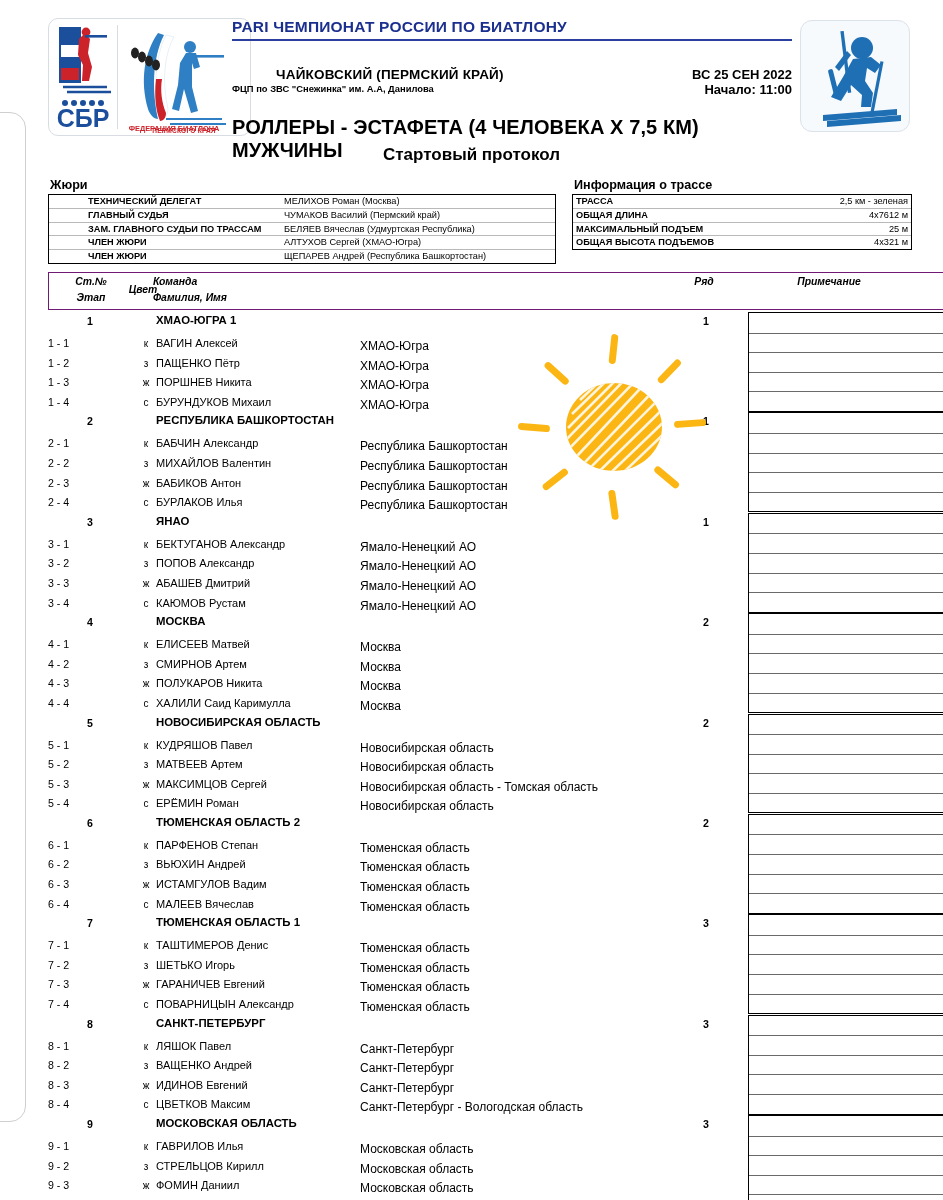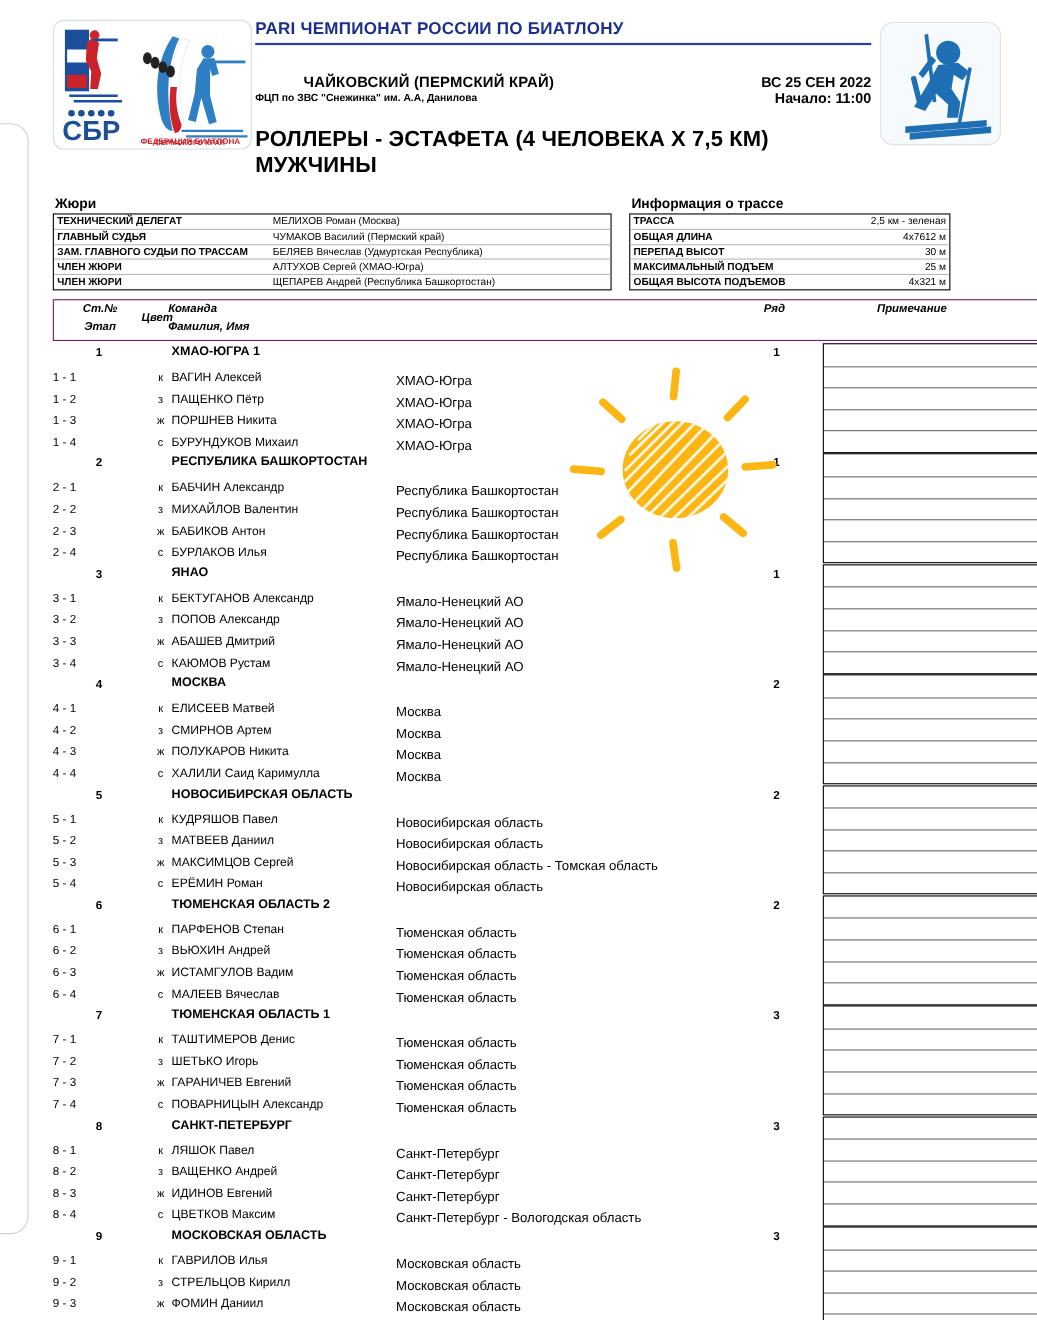--- a/index.html
+++ b/index.html
@@ -19,21 +19,21 @@
   .scan-edge {
     position:absolute; left:-26px; top:112px;
     width:52px; height:1010px;
     border:1px solid #cfcfcf; border-radius:16px;
     background:transparent;
   }
 
   
   .header { position:absolute; left:0; top:0; width:943px; height:150px; }
 
-  .logos { position:absolute; left:48px; top:18px; width:181px; height:118px;
+  .logos { position:absolute; left:48px; top:18px; width:203px; height:118px;
            border:1px solid #d8dde3; border-radius:10px; background:#fff;
            display:flex; }
   .logo-sbr { width:68px; height:100%; position:relative; }
   .logo-div { width:1px; background:#d8dde3; margin:6px 0; }
   .logo-perm { flex:1; position:relative; }
 
   .head-right { position:absolute; left:232px; top:18px; width:560px; }
   .event-title {
     color:#1b2f8f; font-weight:bold; font-size:15.5px; letter-spacing:.2px;
     padding-bottom:3px;
@@ -50,27 +50,27 @@
   .race-title { font-size:20px; font-weight:bold; letter-spacing:.1px; margin-top:3px; }
 
   .icon-box { position:absolute; left:800px; top:20px; width:110px; height:112px;
               border:1px solid #dbe2ea; border-radius:12px; background:#f7fafc; }
 
   .doc-title { position:absolute; left:0; top:145px; width:943px;
                text-align:center; font-size:17px; font-weight:bold; }
 
   
   .panel-jury  { position:absolute; left:48px;  top:178px; width:508px; }
-  .panel-track { position:absolute; left:572px; top:178px; width:292px; }
+  .panel-track { position:absolute; left:572px; top:178px; width:340px; }
   .panel-head { font-size:12.6px; font-weight:bold; padding:0 0 2px 2px; }
   .panel-box  { border:1px solid #000; border-top:1.6px solid #000; }
   .panel-row  { display:flex; font-size:9.2px; line-height:10.6px; padding:1.1px 3px; }
   .panel-row + .panel-row { border-top:1px solid #b9b9b9; }
   .panel-k { font-weight:bold; text-transform:uppercase; }
-  .panel-jury .panel-k { width:196px; flex:0 0 196px; }
+  .panel-jury .panel-k { width:196px; flex:0 0 196px;margin-left:36px; }
   .panel-jury .panel-v { flex:1; }
   .panel-track .panel-k { flex:1; }
   .panel-track .panel-v { text-align:right; }
 
   
   .tbl-head { position:absolute; left:48px; top:272px; width:943px; height:38px;
               border:1px solid #701a75;font-style:italic; }
   .th { position:absolute; font-size:10.4px; font-weight:bold; }
   .th-start  { left:14px;  top:3px;  width:56px; text-align:center; }
   .th-stage  { left:14px;  top:19px; width:56px; text-align:center; }
@@ -191,20 +191,21 @@
           <path d="M34 46 L46 30 L50 34 L38 50 Z"></path>
           <rect x="30" y="48" width="5" height="30" rx="2" transform="rotate(-14 32 62)"></rect>
           <rect x="74" y="40" width="3.2" height="56" transform="rotate(11 76 68)"></rect>
           <path d="M22 94 L96 88 L96 94 L22 100 Z"></path>
           <path d="M26 100 L100 94 L100 100 L26 106 Z"></path>
         </g>
       </svg>
     </div>
   </div>
 
+  <div class="doc-title">Стартовый протокол</div>
 
   <div class="panel-jury">
     <div class="panel-head">Жюри</div>
     <div class="panel-box" id="jury-rows">
         <div class="panel-row">
           <div class="panel-k">ТЕХНИЧЕСКИЙ ДЕЛЕГАТ</div>
           <div class="panel-v">МЕЛИХОВ Роман (Москва)</div>
         </div>
         <div class="panel-row">
           <div class="panel-k">ГЛАВНЫЙ СУДЬЯ</div>
@@ -228,24 +229,20 @@
   <div class="panel-track">
     <div class="panel-head">Информация о трассе</div>
     <div class="panel-box" id="track-rows">
         <div class="panel-row">
           <div class="panel-k">ТРАССА</div>
           <div class="panel-v">2,5 км - зеленая</div>
         </div>
         <div class="panel-row">
           <div class="panel-k">ОБЩАЯ ДЛИНА</div>
           <div class="panel-v">4х7612 м</div>
-        </div>
-        <div class="panel-row">
-          <div class="panel-k">ПЕРЕПАД ВЫСОТ</div>
-          <div class="panel-v">30 м</div>
         </div>
         <div class="panel-row">
           <div class="panel-k">МАКСИМАЛЬНЫЙ ПОДЪЕМ</div>
           <div class="panel-v">25 м</div>
         </div>
         <div class="panel-row">
           <div class="panel-k">ОБЩАЯ ВЫСОТА ПОДЪЕМОВ</div>
           <div class="panel-v">4х321 м</div>
         </div>
       </div>
@@ -422,21 +419,21 @@
         </div>
         <div class="row">
           <div class="c-leg">5 - 1</div>
           <div class="c-color">к</div>
           <div class="c-name">КУДРЯШОВ Павел</div>
           <div class="c-region">Новосибирская область</div>
         </div>
         <div class="row">
           <div class="c-leg">5 - 2</div>
           <div class="c-color">з</div>
-          <div class="c-name">МАТВЕЕВ Даниил</div>
+          <div class="c-name">МАТВЕЕВ Артем</div>
           <div class="c-region">Новосибирская область</div>
         </div>
         <div class="row">
           <div class="c-leg">5 - 3</div>
           <div class="c-color">ж</div>
           <div class="c-name">МАКСИМЦОВ Сергей</div>
           <div class="c-region">Новосибирская область - Томская область</div>
         </div>
         <div class="row">
           <div class="c-leg">5 - 4</div>

